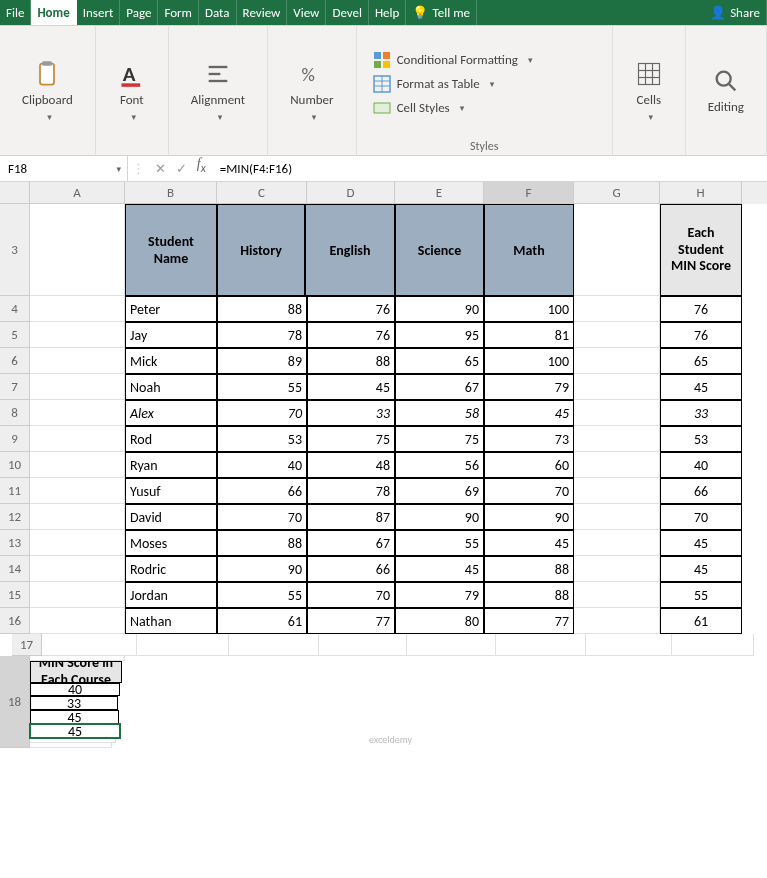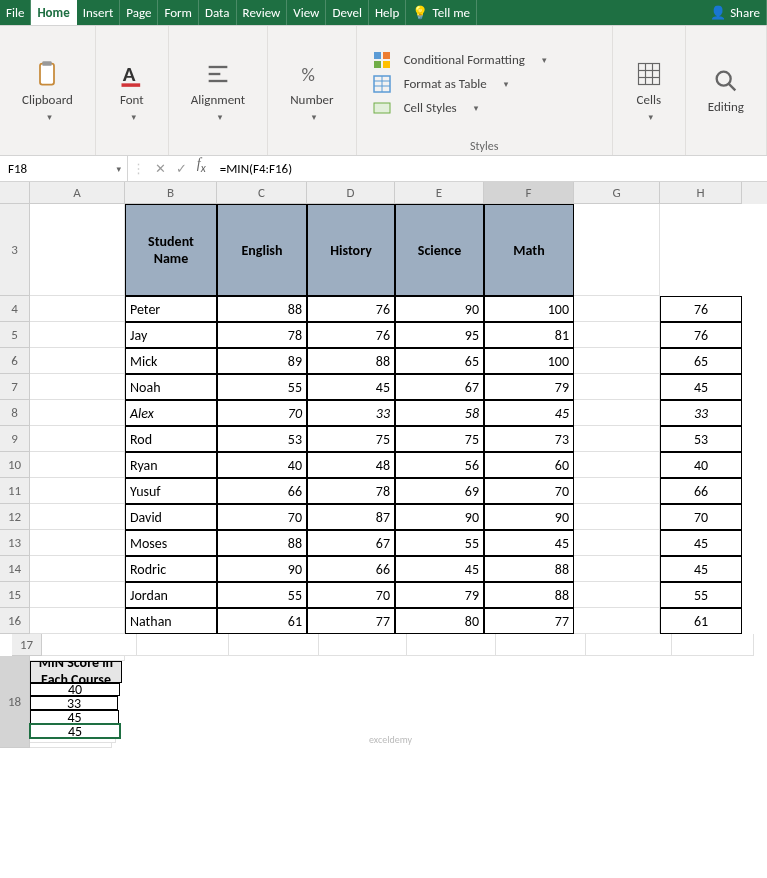--- a/index.html
+++ b/index.html
@@ -12,21 +12,21 @@
 .tabs .spacer { flex: 1; background: #1e6f42; }
 
 
 .ribbon { display: flex; background: #f3f2f1; height: 130px; border-bottom: 1px solid #d4d4d4; }
 .ribbon-group { display: flex; flex-direction: column; justify-content: space-between; padding: 6px 4px 2px; border-right: 1px solid #e1dfdd; }
 .ribbon-group-body { flex: 1; display: flex; flex-direction: column; align-items: flex-start; justify-content: center; padding: 0 8px; }
 .ribbon-group-body.center { align-items: center; }
 .ribbon-group-label { font-size: 12px; text-align: center; color: #666; padding: 4px 0 0; }
 .big-btn { display: flex; flex-direction: column; align-items: center; gap: 4px; padding: 4px 10px; cursor: pointer; font-size: 13px; color: #444; }
 .big-btn svg { width: 28px; height: 28px; }
-.style-row { display: flex; align-items: center; gap: 13px; padding: 3px 4px; font-size: 13px; color: #444; cursor: pointer; }
+.style-row { display: flex; align-items: center; gap: 6px; padding: 3px 4px; font-size: 13px; color: #444; cursor: pointer; }
 .style-row svg { width: 18px; height: 18px; }
 
 
 .name-formula-row { display: flex; align-items: stretch; height: 26px; border-bottom: 1px solid #d4d4d4; }
 .name-box { width: 128px; border-right: 1px solid #d4d4d4; display: flex; align-items: center; padding: 0 8px; font-size: 13px; background: #fff; position: relative; }
 .name-box::after { content: "▾"; font-size: 9px; color: #666; position: absolute; right: 6px; }
 .fx-btns { display: flex; align-items: center; padding: 0 4px; gap: 10px; color: #999; }
 .fx-btns span { font-size: 13px; cursor: pointer; }
 .fx-label { font-family: "Times New Roman", serif; font-style: italic; font-size: 14px; color: #666; padding: 0 6px; }
 .formula-input { flex: 1; display: flex; align-items: center; padding: 0 8px; font-size: 13px; }
@@ -229,25 +229,26 @@
     <div class="col-h sel col-F">F</div>
     <div class="col-h col-G">G</div>
     <div class="col-h col-H">H</div>
   </div>
 
   <div class="row-area">
     <div class="row-h" style="height:92px;">3</div>
     <div class="grid-row" style="height:92px;">
       <div class="cell col-A"></div>
       <div class="cell data-header col-B">Student Name</div>
+      <div class="cell data-header col-D">History</div>
       <div class="cell data-header col-C">English</div>
-      <div class="cell data-header col-D">History</div>
       <div class="cell data-header col-E">Science</div>
       <div class="cell data-header col-F">Math</div>
       <div class="cell col-G"></div>
+      <div class="cell side-header col-H" style="flex-direction:column;line-height:1.2;">Each Student MIN Score</div>
     </div>
   </div>
 
   <div id="data-rows">
       <div class="row-area">
     <div class="row-h" style="height:26px;">4</div>
     <div class="grid-row" style="height:26px;">
       <div class="cell col-A"></div>
       <div class="cell data-cell col-B">Peter</div>
       <div class="cell data-cell num col-C">88</div>

